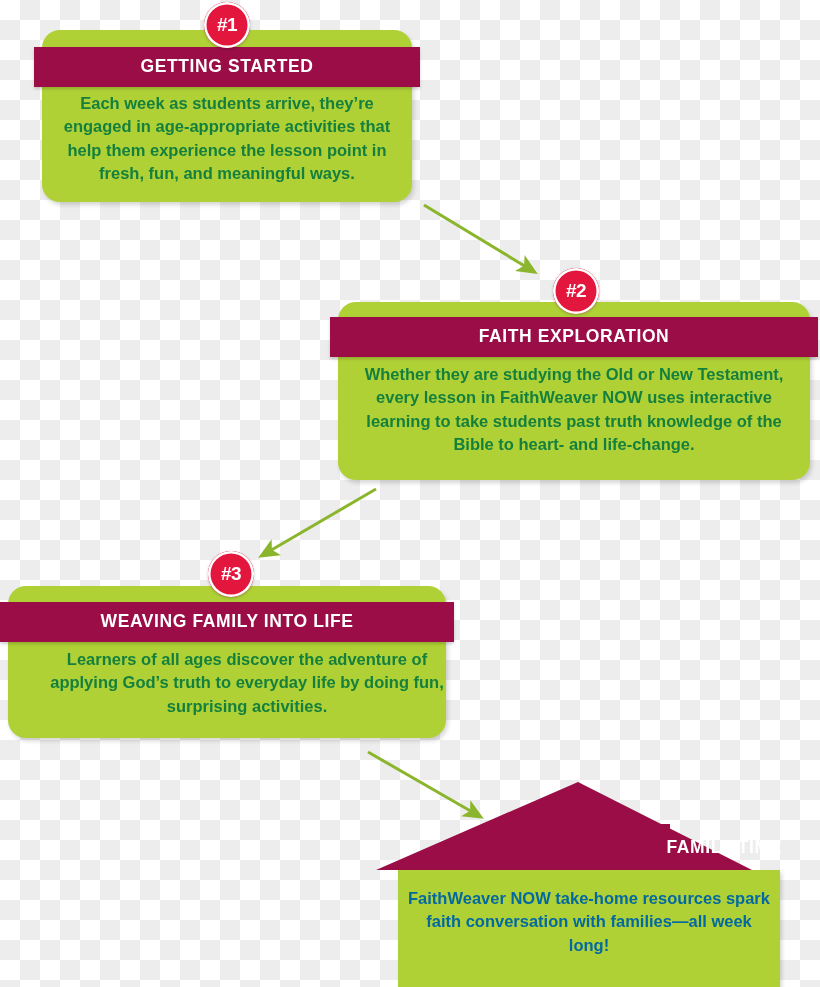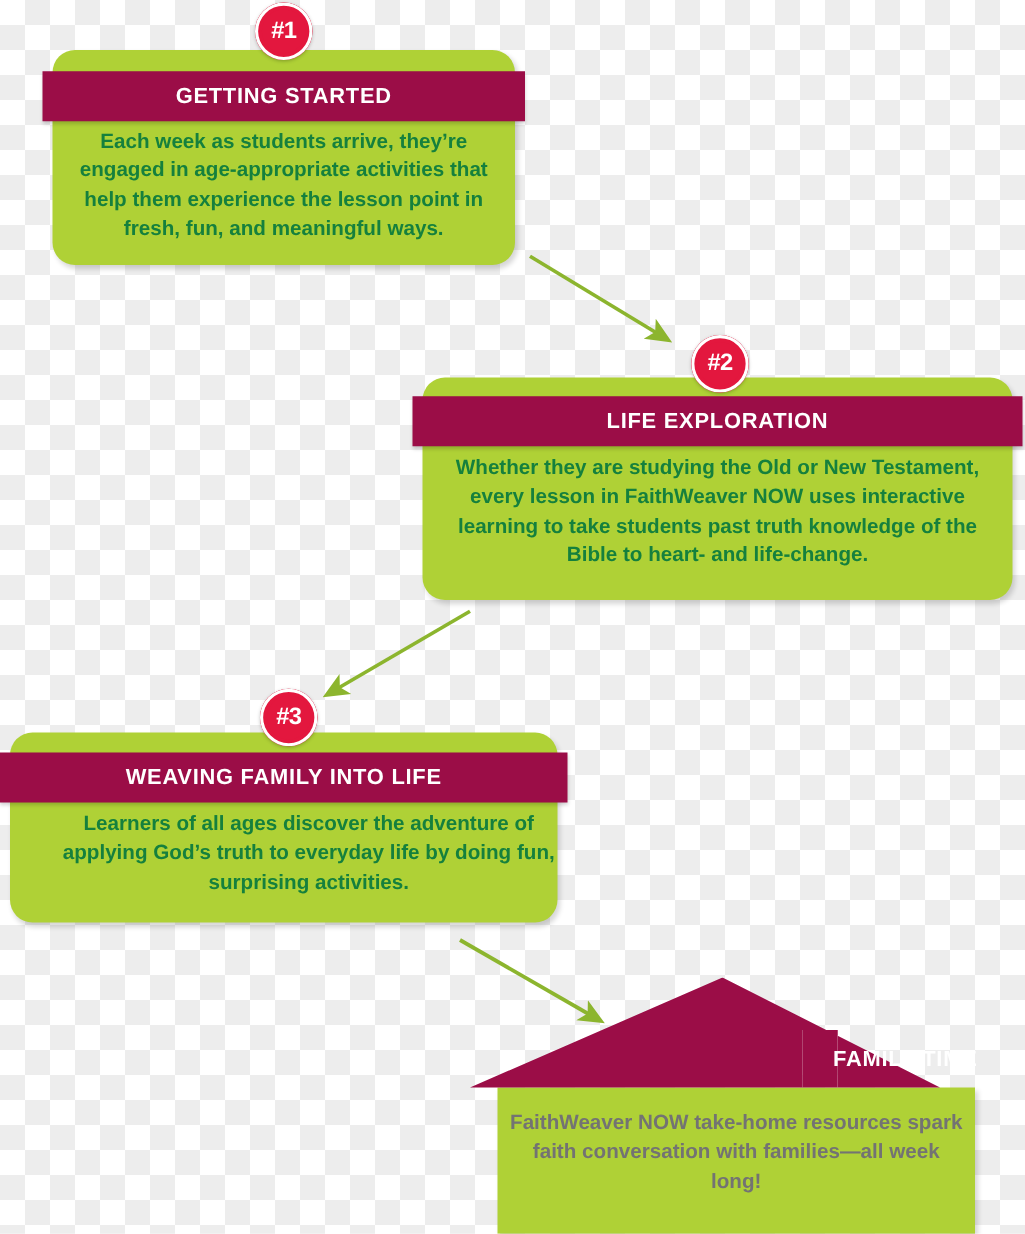--- a/index.html
+++ b/index.html
@@ -132,21 +132,21 @@
     font-weight: bold;
     letter-spacing: 0.6px;
     z-index: 3;
   }
   #house-text {
     position: absolute;
     left: 36px;
     top: 105px;
     width: 366px;
     text-align: center;
-    color: #737373;
+    color: #0369a1;
     font-size: 16.5px;
     line-height: 1.42;
     font-weight: 600;
     z-index: 3;
   }
 </style>
 </head>
 <body>
 
 <div id="stage">
@@ -155,33 +155,33 @@
     <defs>
       <marker id="ahead" markerWidth="7" markerHeight="7" refX="3.2" refY="3.5" orient="auto" markerUnits="strokeWidth">
         <path d="M0,0.4 L7,3.5 L0,6.6 L1.7,3.5 Z" fill="#8cb52e"></path>
       </marker>
     </defs>
     <line x1="424" y1="205" x2="528" y2="268" stroke="#8cb52e" stroke-width="3" marker-end="url(#ahead)"></line>
     <line x1="376" y1="489" x2="268" y2="552" stroke="#8cb52e" stroke-width="3" marker-end="url(#ahead)"></line>
     <line x1="368" y1="752" x2="474" y2="813" stroke="#8cb52e" stroke-width="3" marker-end="url(#ahead)"></line>
   </svg>
 
-  <div class="step-card" style="left:42px; top:40px; width:370px; height:172px;">
+  <div class="step-card" style="left:42px; top:30px; width:370px; height:172px;">
     <div class="card-body" style="width:370px; height:172px;"></div>
     <div class="card-ribbon" style="left:-8px; top:17px; width:386px; height:40px;">
       <span class="ribbon-label">GETTING STARTED</span>
     </div>
     <div class="card-text" style="left:20px; top:62px; width:330px;">Each week as students arrive, they’re engaged in age-appropriate activities that help them experience the lesson point in fresh, fun, and meaningful ways.</div>
   </div>
   <div class="num-badge" style="left:204px; top:2px;">#1</div>
 
   <div class="step-card" style="left:338px; top:302px; width:472px; height:178px;">
     <div class="card-body" style="width:472px; height:178px;"></div>
     <div class="card-ribbon" style="left:-8px; top:15px; width:488px; height:40px;">
-      <span class="ribbon-label">LIFE EXPLORATION</span>
+      <span class="ribbon-label">FAITH EXPLORATION</span>
     </div>
     <div class="card-text" style="left:16px; top:61px; width:440px;">Whether they are studying the Old or New Testament, every lesson in FaithWeaver NOW uses interactive learning to take students past truth knowledge of the Bible to heart- and life-change.</div>
   </div>
   <div class="num-badge" style="left:553px; top:268px;">#2</div>
 
   <div class="step-card" style="left:8px; top:586px; width:438px; height:152px;">
     <div class="card-body" style="width:438px; height:152px;"></div>
     <div class="card-ribbon" style="left:-8px; top:16px; width:454px; height:40px;">
       <span class="ribbon-label">WEAVING FAMILY INTO LIFE</span>
     </div>

